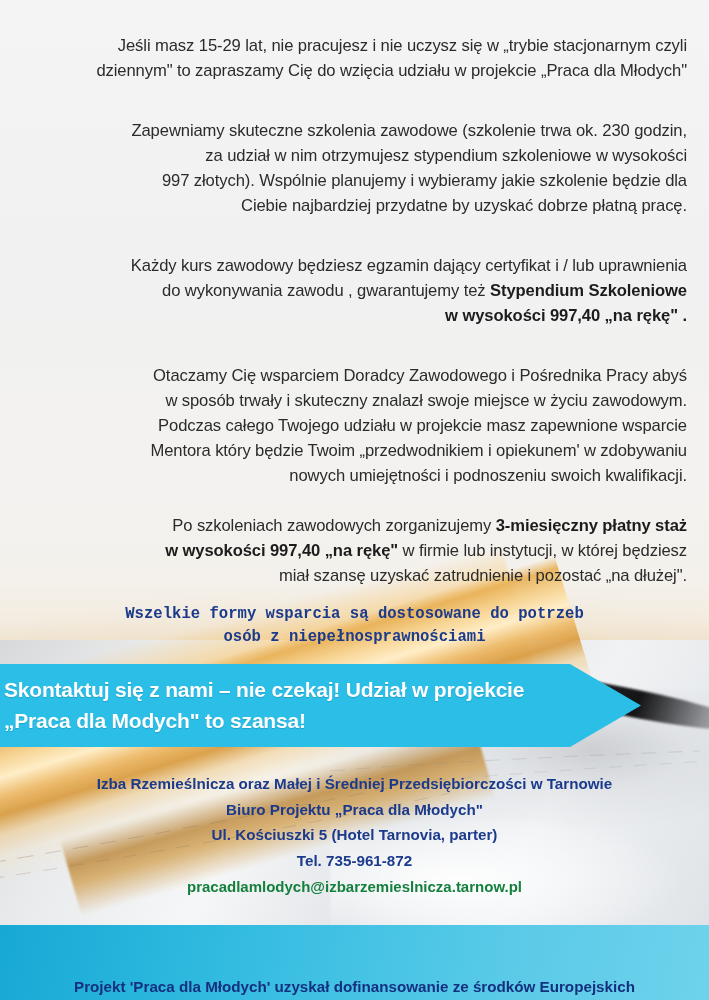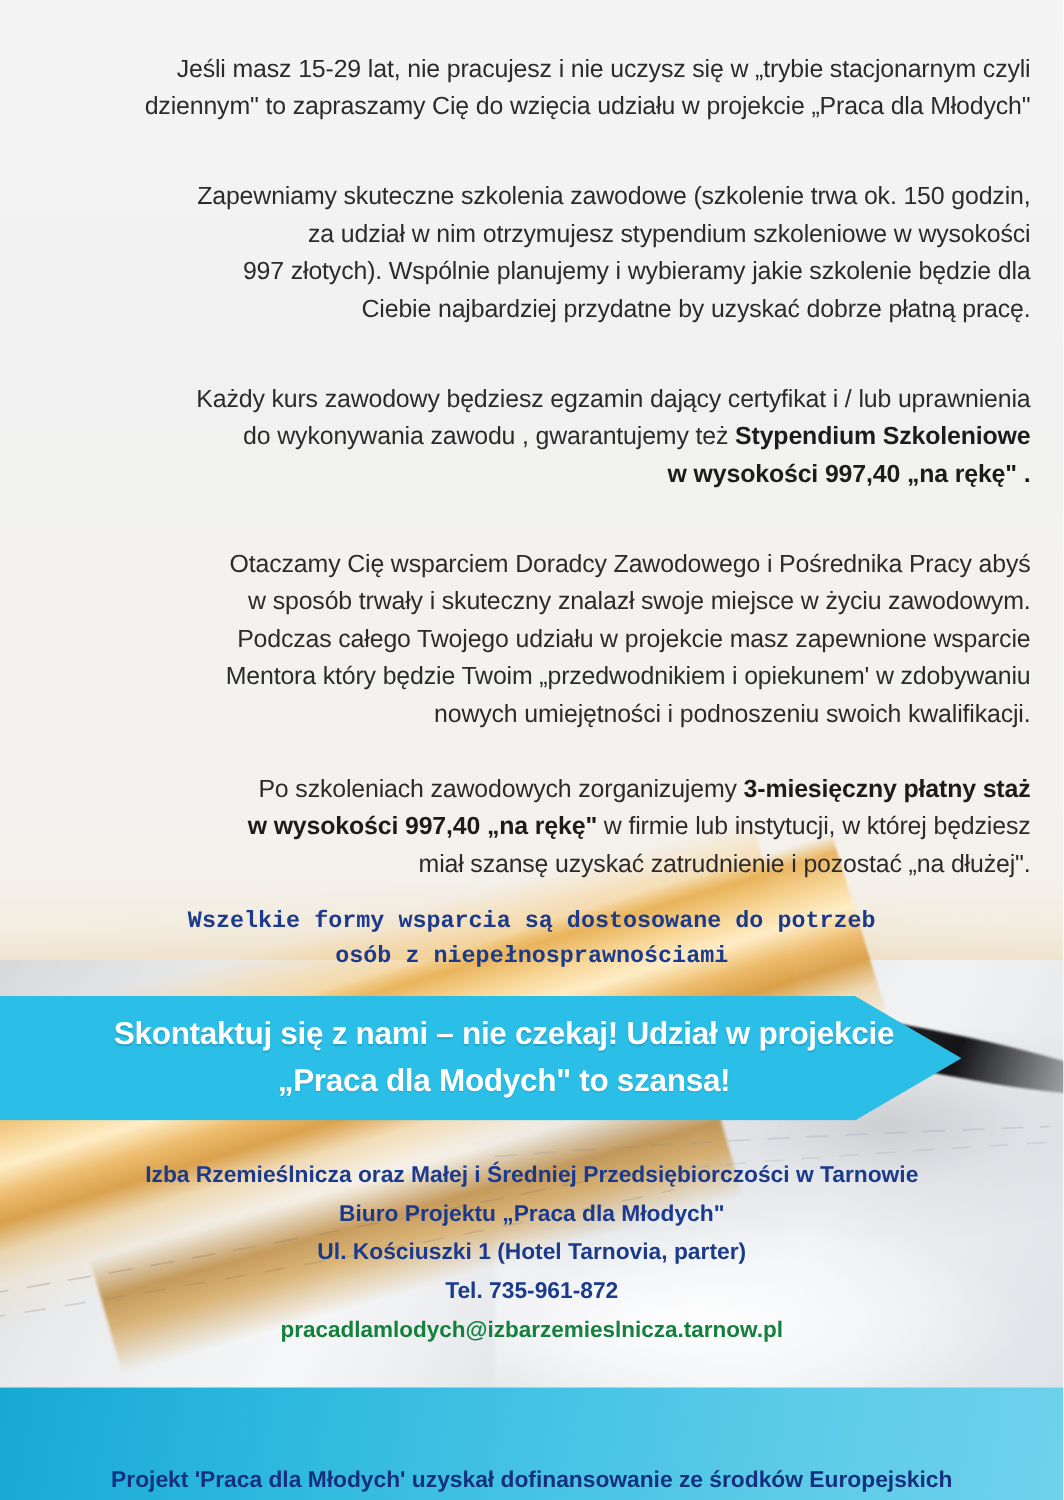--- a/index.html
+++ b/index.html
@@ -211,24 +211,23 @@
     top: 664px;
     width: 641px;
     height: 83px;
     background: #2bbfe8;
     -webkit-clip-path: polygon(0 0, 570px 0, 641px 41.5px, 570px 83px, 0 83px);
     clip-path: polygon(0 0, 570px 0, 641px 41.5px, 570px 83px, 0 83px);
     z-index: 6;
   }
   .arrow-text {
     position: absolute;
-    left: 16px;
+    left: 4px;
     top: 674px;
     width: 640px;
-    text-align: center;
     color: #ffffff;
     font-weight: bold;
     font-size: 21px;
     line-height: 31px;
     letter-spacing: -0.2px;
     z-index: 7;
     text-shadow: 0 1px 1px rgba(0,60,90,0.22);
   }
 
   
@@ -309,21 +308,21 @@
   </svg>
 
   <div class="content">
 
     <div class="para p1">
       <span>Jeśli masz 15-29 lat, nie pracujesz i nie uczysz się w „trybie stacjonarnym czyli</span><br>
       <span>dziennym" to zapraszamy Cię do wzięcia udziału w projekcie „Praca dla Młodych"</span>
     </div>
 
     <div class="para p2">
-      <span>Zapewniamy skuteczne szkolenia zawodowe (szkolenie trwa ok. 150 godzin,</span><br>
+      <span>Zapewniamy skuteczne szkolenia zawodowe (szkolenie trwa ok. 230 godzin,</span><br>
       <span>za udział w nim  otrzymujesz stypendium szkoleniowe w wysokości</span><br>
       <span>997 złotych). Wspólnie planujemy i wybieramy jakie szkolenie będzie dla</span><br>
       <span>Ciebie najbardziej przydatne by uzyskać dobrze płatną pracę.</span>
     </div>
 
     <div class="para p3">
       <span>Każdy kurs zawodowy  będziesz egzamin dający certyfikat i / lub uprawnienia</span><br>
       <span>do wykonywania zawodu , gwarantujemy też </span><b>Stypendium Szkoleniowe</b><br>
       <b>w wysokości 997,40  „na rękę" .</b>
     </div>
@@ -349,21 +348,21 @@
 
     <div class="arrow-banner"></div>
     <div class="arrow-text">
       <span>Skontaktuj się z nami – nie czekaj! Udział w projekcie</span><br>
       <span>„Praca dla Modych" to szansa!</span>
     </div>
 
     <div class="contact">
       <span>Izba Rzemieślnicza oraz Małej i Średniej Przedsiębiorczości w Tarnowie</span><br>
       <span>Biuro Projektu „Praca dla Młodych"</span><br>
-      <span>Ul. Kościuszki 1 (Hotel  Tarnovia, parter)</span><br>
+      <span>Ul. Kościuszki 5 (Hotel  Tarnovia, parter)</span><br>
       <span>Tel. 735-961-872</span>
     </div>
 
     <a class="email" href="#">pracadlamlodych@izbarzemieslnicza.tarnow.pl</a>
 
     <div class="footer-band"></div>
     <div class="footer-text">
       <span>Projekt 'Praca dla Młodych' uzyskał dofinansowanie ze środków Europejskich</span><br>
       <span>w wysokości 2358536,59 złotych.</span>
     </div>

